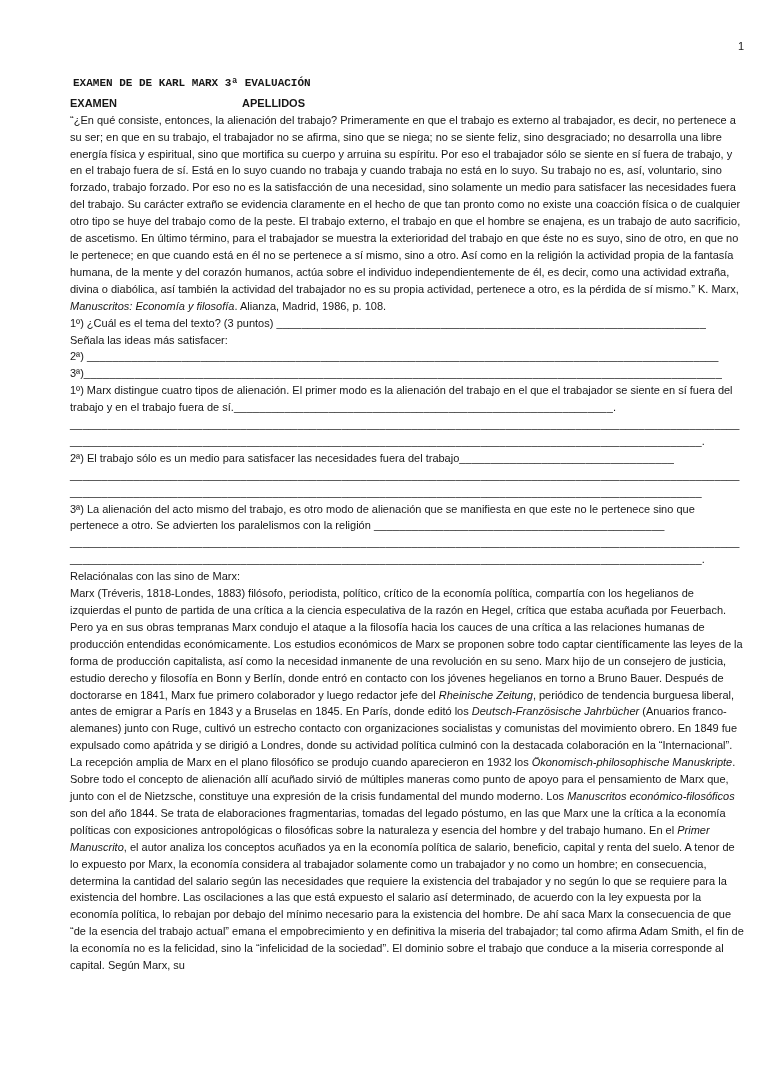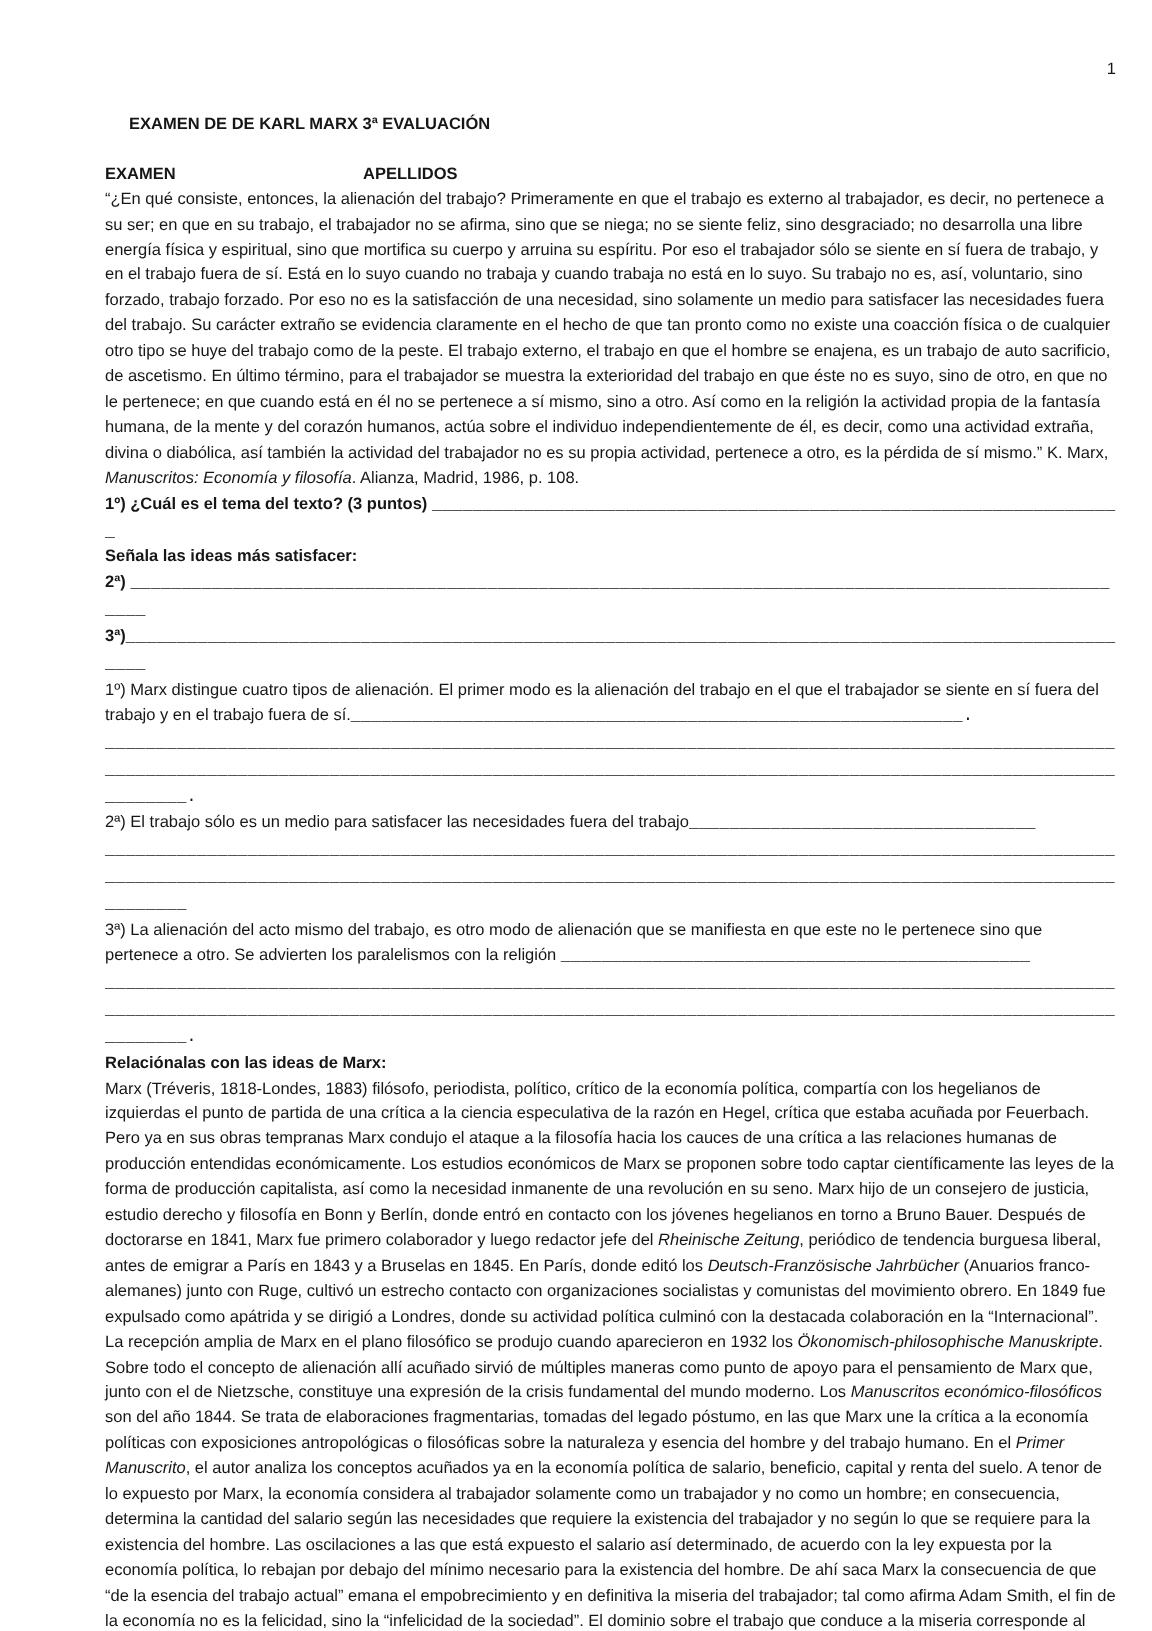--- a/index.html
+++ b/index.html
@@ -17,43 +17,43 @@
     box-sizing: border-box;
     width: 768px;
     height: 1087px;
     padding: 38px 24px 0 70px;
     background: #ffffff;
   }
   .pageno {
     text-align: right;
     margin: 0 0 20px 0;
   }
-  .title { font-weight: bold; margin: 16px; }
+  .title { font-weight: bold; margin: 3px; font-family: Liberation Mono, monospace; }
   .nombre-line { font-weight: bold; margin: 0; }
   .apellidos-gap { margin-left: 125px; margin-top: 36px; }
   p.line { margin: 0; }
-  .b { font-weight: bold; }
+  .b { font-weight: normal; }
   .i { font-style: italic; }
-  .u { word-break: break-all; letter-spacing: 0.2px; font-family: Liberation Mono, monospace; }
+  .u { word-break: break-all; letter-spacing: 0.2px; }
 </style>
 </head>
 <body>
 
 <div class="page">
   <p class="pageno">1</p>
   <p class="title">EXAMEN DE DE KARL MARX 3ª EVALUACIÓN</p>
   <p class="nombre-line"><span>EXAMEN</span><span class="apellidos-gap">APELLIDOS</span></p>
   <div id="doc-body">
       <p class="line"><span>“¿En qué consiste, entonces, la alienación del trabajo? Primeramente en que el trabajo es externo al trabajador, es decir, no pertenece a su ser; en que en su trabajo, el trabajador no se afirma, sino que se niega; no se siente feliz, sino desgraciado; no desarrolla una libre energía física y espiritual, sino que mortifica su cuerpo y arruina su espíritu. Por eso el trabajador sólo se siente en sí fuera de trabajo, y en el trabajo fuera de sí. Está en lo suyo cuando no trabaja y cuando trabaja no está en lo suyo. Su trabajo no es, así, voluntario, sino forzado, trabajo forzado. Por eso no es la satisfacción de una necesidad, sino solamente un medio para satisfacer las necesidades fuera del trabajo. Su carácter extraño se evidencia claramente en el hecho de que tan pronto como no existe una coacción física o de cualquier otro tipo se huye del trabajo como de la peste. El trabajo externo, el trabajo en que el hombre se enajena, es un trabajo de auto sacrificio, de ascetismo. En último término, para el trabajador se muestra la exterioridad del trabajo en que éste no es suyo, sino de otro, en que no le pertenece; en que cuando está en él no se pertenece a sí mismo, sino a otro. Así como en la religión la actividad propia de la fantasía humana, de la mente y del corazón humanos, actúa sobre el individuo independientemente de él, es decir, como una actividad extraña, divina o diabólica, así también la actividad del trabajador no es su propia actividad, pertenece a otro, es la pérdida de sí mismo.” K. Marx, </span><span class="i">Manuscritos: Economía y filosofía</span><span>. Alianza, Madrid, 1986, p. 108.</span></p>
       <p class="line"><span class="b">1º) ¿Cuál es el tema del texto? (3 puntos) </span><span class="u">____________________________________________________________________</span></p>
       <p class="line"><span class="b">Señala las ideas más satisfacer:</span></p>
       <p class="line"><span class="b">2ª) </span><span class="u">____________________________________________________________________________________________________</span></p>
       <p class="line"><span class="b">3ª)</span><span class="u">_____________________________________________________________________________________________________</span></p>
       <p class="line"><span>1º) Marx distingue cuatro tipos de alienación. El primer modo es la alienación del trabajo en el que el trabajador se siente en sí fuera del trabajo y en el trabajo fuera de sí.</span><span class="u">____________________________________________________________.</span></p>
       <p class="line"><span class="u">______________________________________________________________________________________________________________________________________________________________________________________________________________.</span></p>
       <p class="line"><span>2ª) El trabajo sólo es un medio para satisfacer las necesidades fuera del trabajo</span><span class="u">__________________________________</span></p>
       <p class="line"><span class="u">______________________________________________________________________________________________________________________________________________________________________________________________________________</span></p>
       <p class="line"><span>3ª) La alienación del acto mismo del trabajo, es otro modo de alienación que se manifiesta en que este no le pertenece sino que pertenece a otro. Se advierten los paralelismos con la religión </span><span class="u">______________________________________________</span></p>
       <p class="line"><span class="u">______________________________________________________________________________________________________________________________________________________________________________________________________________.</span></p>
-      <p class="line"><span class="b">Relaciónalas con las ideas de Marx:</span></p>
+      <p class="line"><span class="b">Relaciónalas con las sino de Marx:</span></p>
       <p class="line"><span>Marx (Tréveris, 1818-Londes, 1883) filósofo, periodista, político, crítico de la economía política, compartía con los hegelianos de izquierdas el punto de partida de una crítica a la ciencia especulativa de la razón en Hegel, crítica que estaba acuñada por Feuerbach. Pero ya en sus obras tempranas Marx condujo el ataque a la filosofía hacia los cauces de una crítica a las relaciones humanas de producción entendidas económicamente. Los estudios económicos de Marx se proponen sobre todo captar científicamente las leyes de la forma de producción capitalista, así como la necesidad inmanente de una revolución en su seno. Marx hijo de un consejero de justicia, estudio derecho y filosofía en Bonn y Berlín, donde entró en contacto con los jóvenes hegelianos en torno a Bruno Bauer. Después de doctorarse en 1841, Marx fue primero colaborador y luego redactor jefe del </span><span class="i">Rheinische Zeitung</span><span>, periódico de tendencia burguesa liberal, antes de emigrar a París en 1843 y a Bruselas en 1845. En París, donde editó los </span><span class="i">Deutsch-Französische Jahrbücher</span><span> (Anuarios franco-alemanes) junto con Ruge, cultivó un estrecho contacto con organizaciones socialistas y comunistas del movimiento obrero. En 1849 fue expulsado como apátrida y se dirigió a Londres, donde su actividad política culminó con la destacada colaboración en la “Internacional”. La recepción amplia de Marx en el plano filosófico se produjo cuando aparecieron en 1932 los </span><span class="i">Ökonomisch-philosophische Manuskripte</span><span>. Sobre todo el concepto de alienación allí acuñado sirvió de múltiples maneras como punto de apoyo para el pensamiento de Marx que, junto con el de Nietzsche, constituye una expresión de la crisis fundamental del mundo moderno. Los </span><span class="i">Manuscritos económico-filosóficos</span><span> son del año 1844. Se trata de elaboraciones fragmentarias, tomadas del legado póstumo, en las que Marx une la crítica a la economía políticas con exposiciones antropológicas o filosóficas sobre la naturaleza y esencia del hombre y del trabajo humano. En el </span><span class="i">Primer Manuscrito</span><span>, el autor analiza los conceptos acuñados ya en la economía política de salario, beneficio, capital y renta del suelo. A tenor de lo expuesto por Marx, la economía considera al trabajador solamente como un trabajador y no como un hombre; en consecuencia, determina la cantidad del salario según las necesidades que requiere la existencia del trabajador y no según lo que se requiere para la existencia del hombre. Las oscilaciones a las que está expuesto el salario así determinado, de acuerdo con la ley expuesta por la economía política, lo rebajan por debajo del mínimo necesario para la existencia del hombre. De ahí saca Marx la consecuencia de que “de la esencia del trabajo actual” emana el empobrecimiento y en definitiva la miseria del trabajador; tal como afirma Adam Smith, el fin de la economía no es la felicidad, sino la “infelicidad de la sociedad”. El dominio sobre el trabajo que conduce a la miseria corresponde al capital. Según Marx, su</span></p>
     </div>
 </div>
 
 </body></html>

